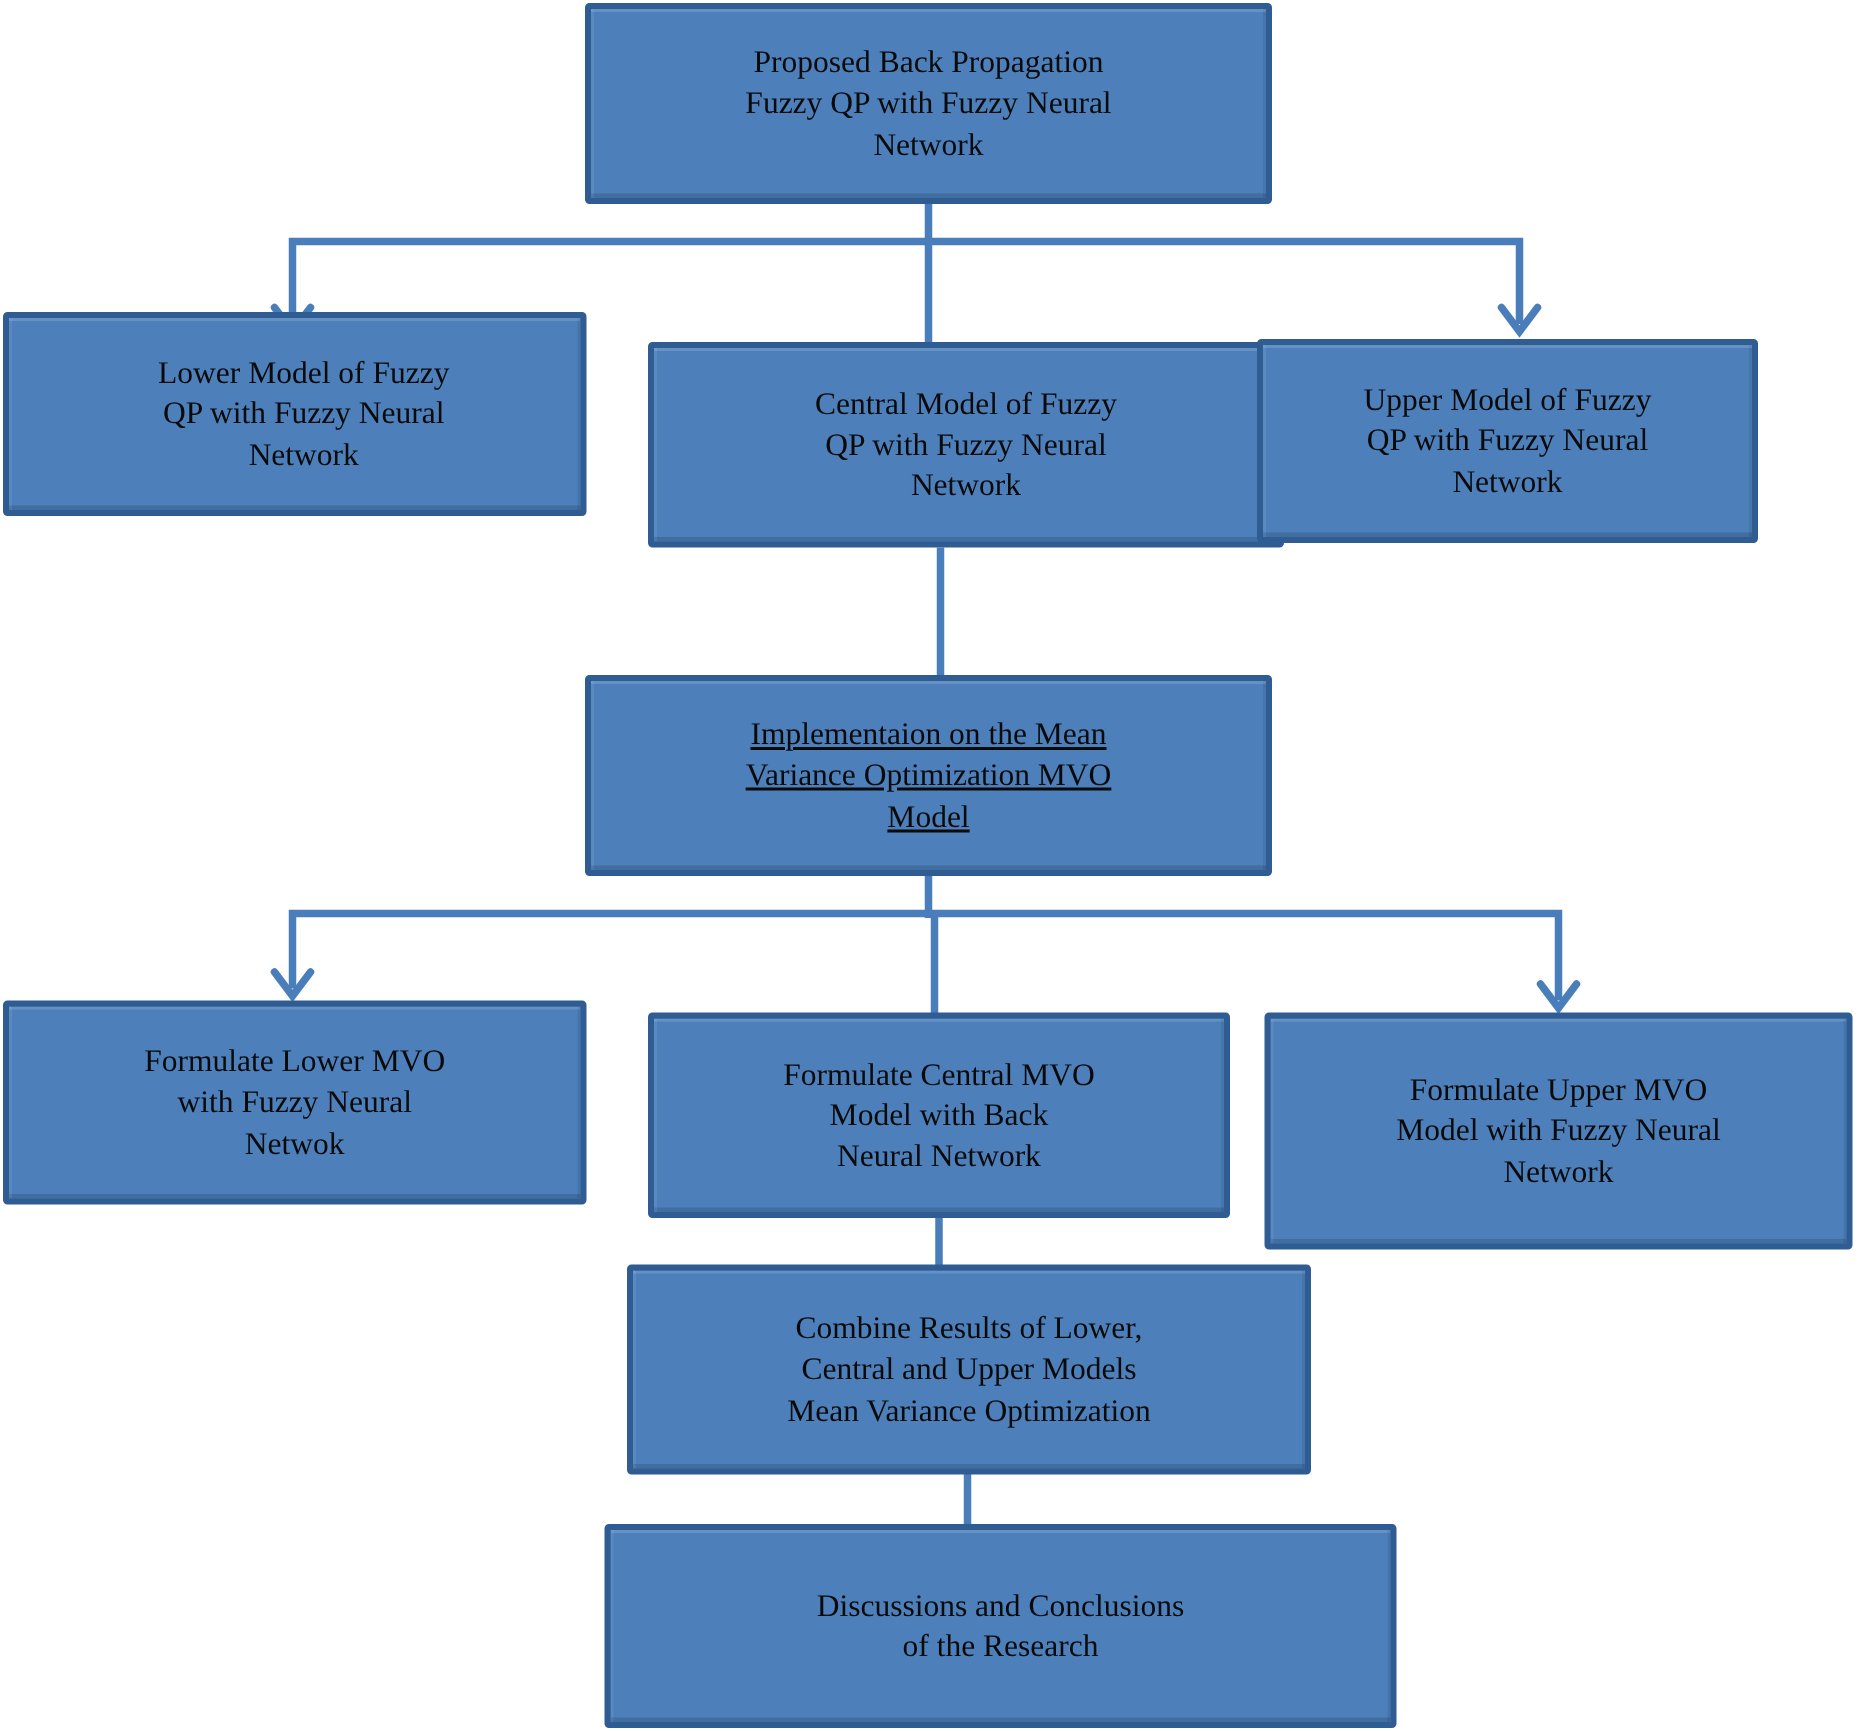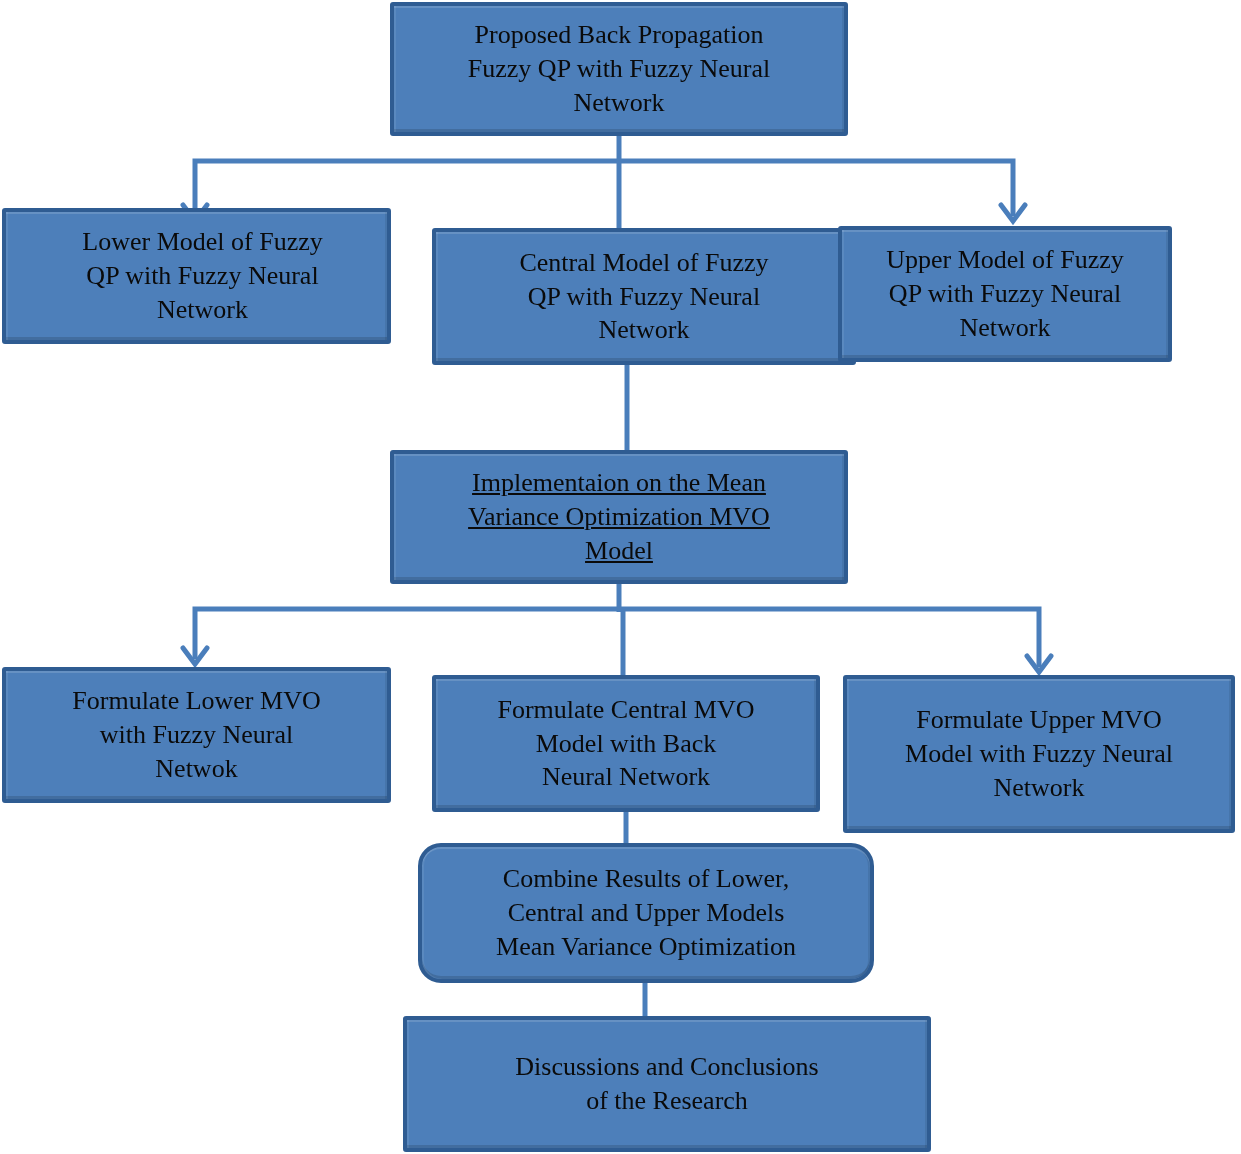--- a/index.html
+++ b/index.html
@@ -25,35 +25,35 @@
     border-radius: 3px;
     box-shadow: inset 0 2px 0 rgba(255,255,255,0.14),
                 inset 2px 0 0 rgba(255,255,255,0.08),
                 inset 0 -3px 0 rgba(0,0,0,0.14),
                 inset -2px 0 0 rgba(0,0,0,0.08);
     display: flex;
     align-items: center;
     justify-content: center;
     text-align: center;
     white-space: pre-line;
-    font-size: 26px;
+    font-size: 21px;
     line-height: 1.3;
     color: #0a0a0a;
     padding: 4px 10px;
   }
   
   #n-proposed        { left: 390px; top: 2px;    width: 458px; height: 134px; }
   #n-lower-model     { left: 2px;   top: 208px;  width: 389px; height: 136px; padding-left: 22px; }
   #n-central-model   { left: 432px; top: 228px;  width: 424px; height: 137px; }
   #n-upper-model     { left: 838px; top: 226px;  width: 334px; height: 136px; }
   #n-implementation  { left: 390px; top: 450px;  width: 458px; height: 134px; text-decoration: underline; }
   #n-formulate-lower { left: 2px;   top: 667px;  width: 389px; height: 136px; }
   #n-formulate-central{ left: 432px; top: 675px; width: 388px; height: 137px; }
   #n-formulate-upper { left: 843px; top: 675px;  width: 392px; height: 158px; }
-  #n-combine-results { left: 418px; top: 843px;  width: 456px; height: 140px; border-radius: 23px; }
+  #n-combine-results { left: 418px; top: 843px;  width: 456px; height: 140px; }
   #n-discussions     { left: 403px; top: 1016px; width: 528px; height: 136px; }
 </style>
 </head>
 <body>
 
 <div class="canvas">
 
   <svg class="connector-layer" viewBox="0 0 1241 1154" xmlns="http://www.w3.org/2000/svg">
     <g stroke="#4a7ebb" stroke-width="5" fill="none">
 

